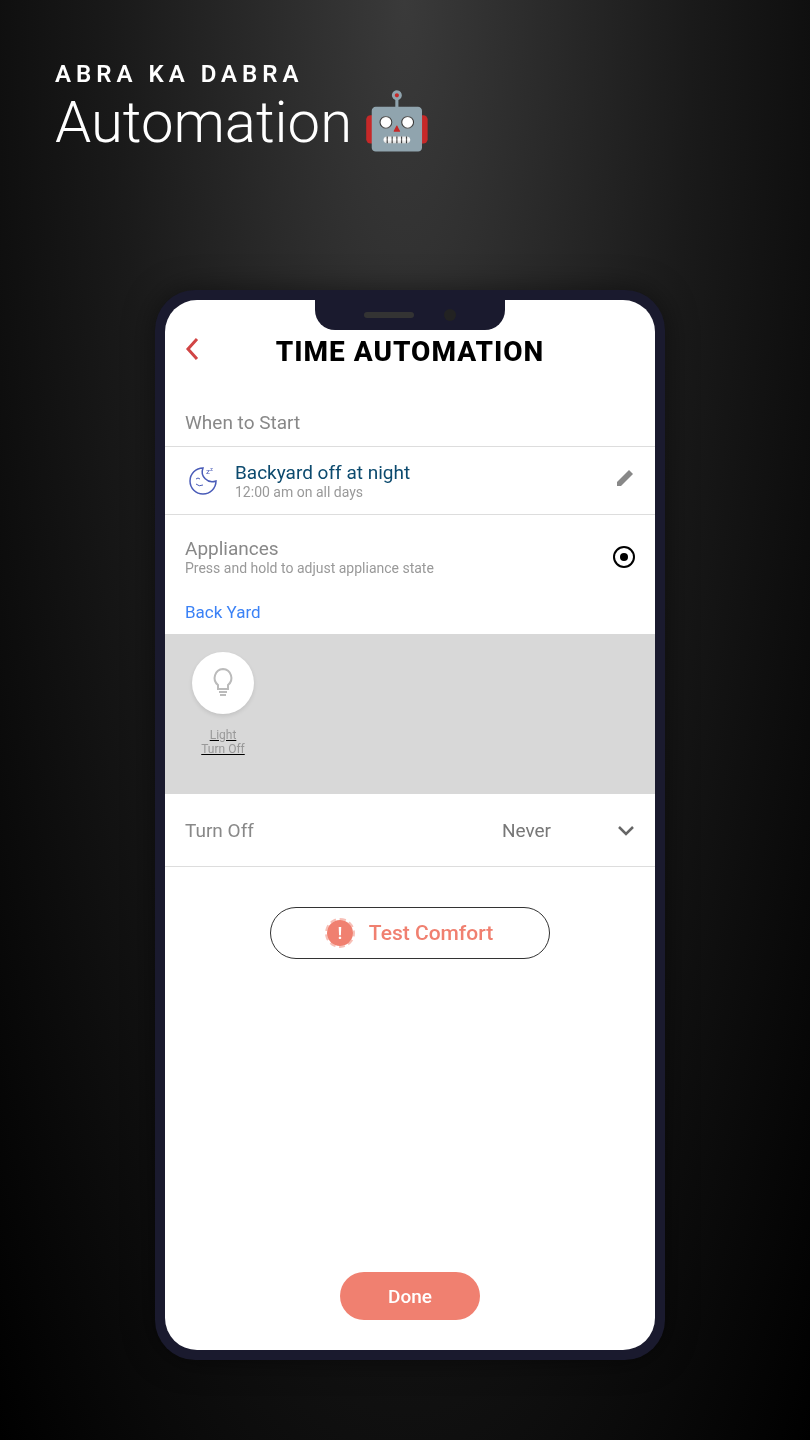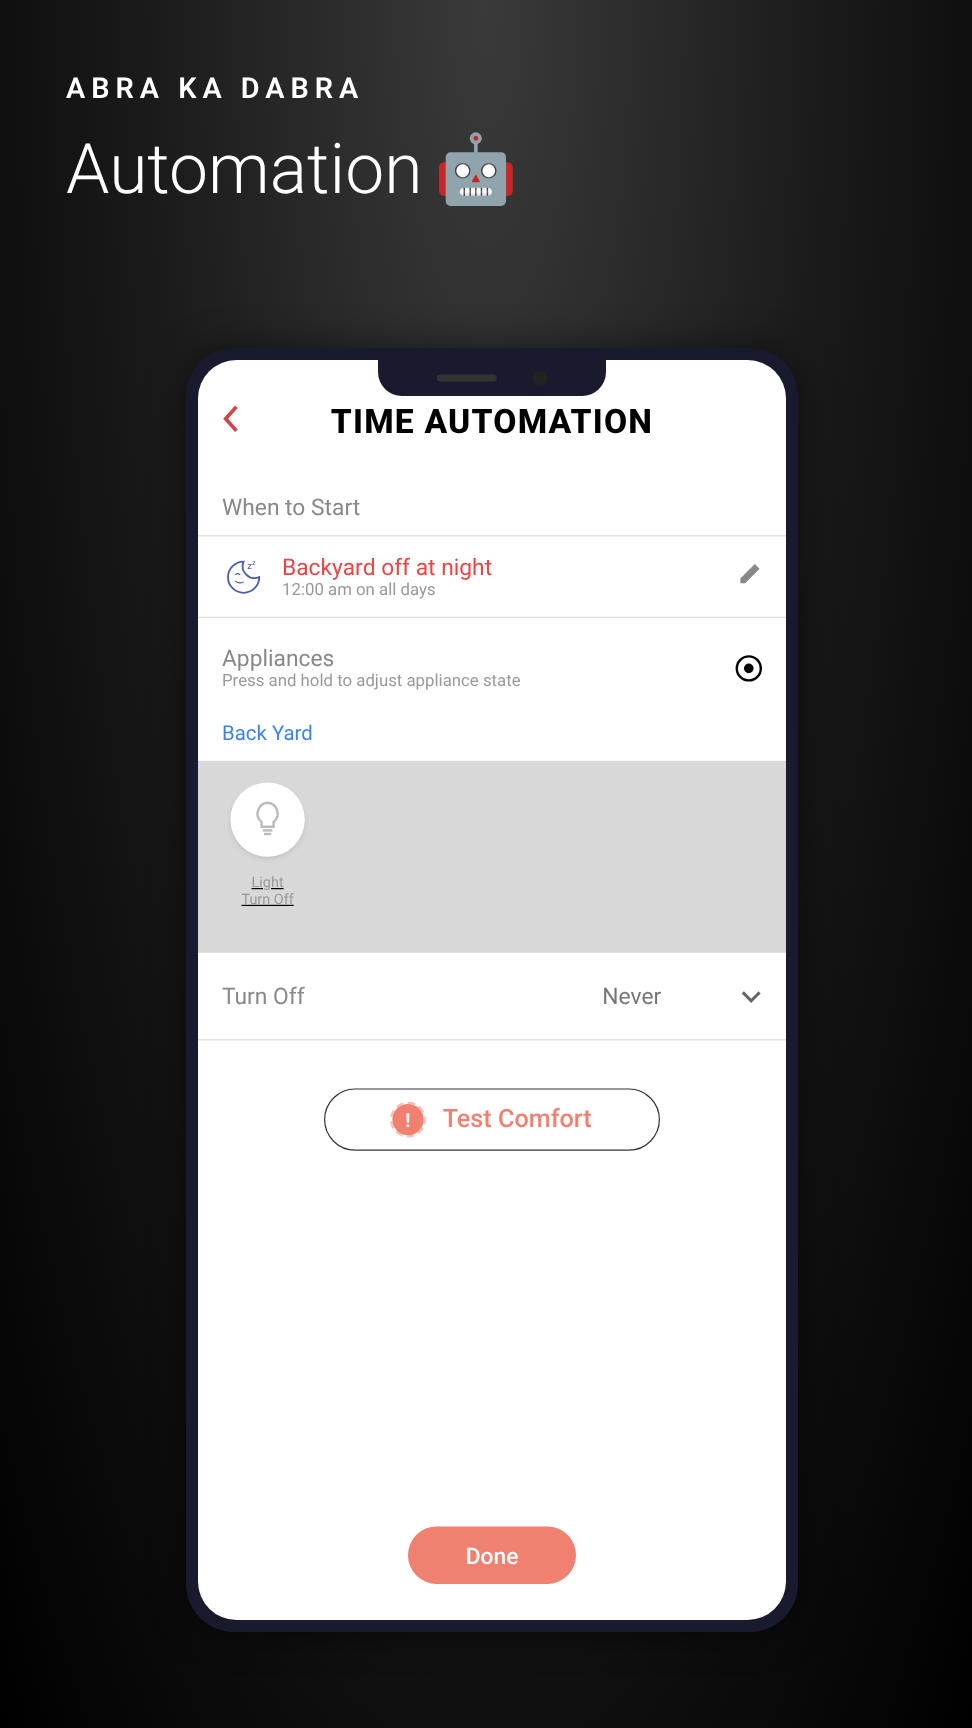--- a/index.html
+++ b/index.html
@@ -17,21 +17,20 @@
     .promo-header {
       position: absolute;
       top: 60px;
       left: 55px;
       color: white;
     }
     .promo-brand {
       font-size: 24px;
       letter-spacing: 5px;
       font-weight: 600;
-      margin-bottom: 20px;
     }
     .promo-title {
       font-size: 58px;
       font-weight: 300;
       display: flex;
       align-items: flex-start;
       gap: 10px;
     }
     .robot-emoji {
       font-size: 56px;
@@ -125,21 +124,21 @@
       display: flex;
       align-items: center;
       justify-content: center;
       color: #4a5cb8;
     }
     .schedule-text {
       flex: 1;
     }
     .schedule-title {
       font-size: 19px;
-      color: #ef4444;
+      color: #0c4a6e;
       font-weight: 400;
     }
     .schedule-subtitle {
       font-size: 14px;
       color: #999;
     }
     .edit-icon {
       color: #888;
       font-size: 20px;
     }

